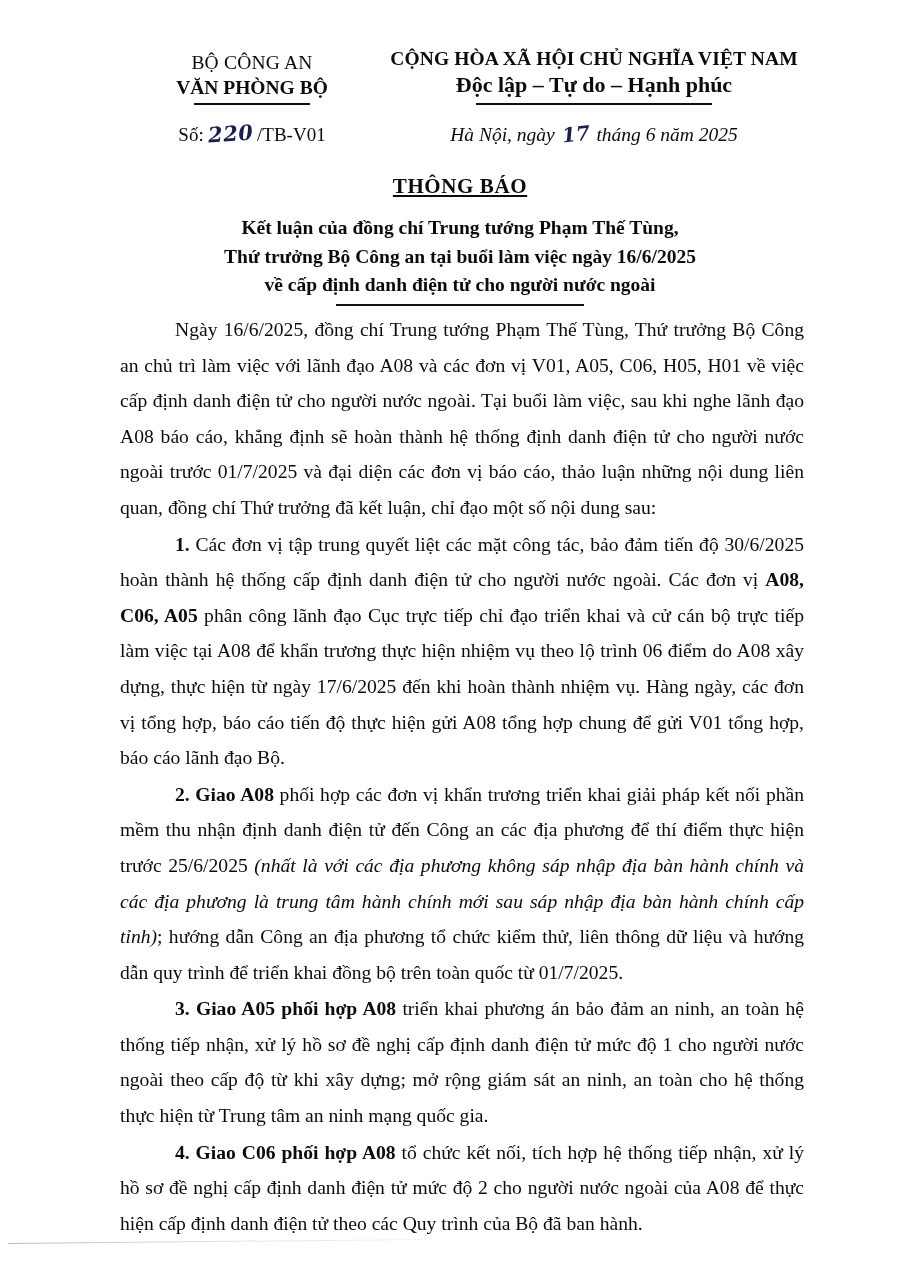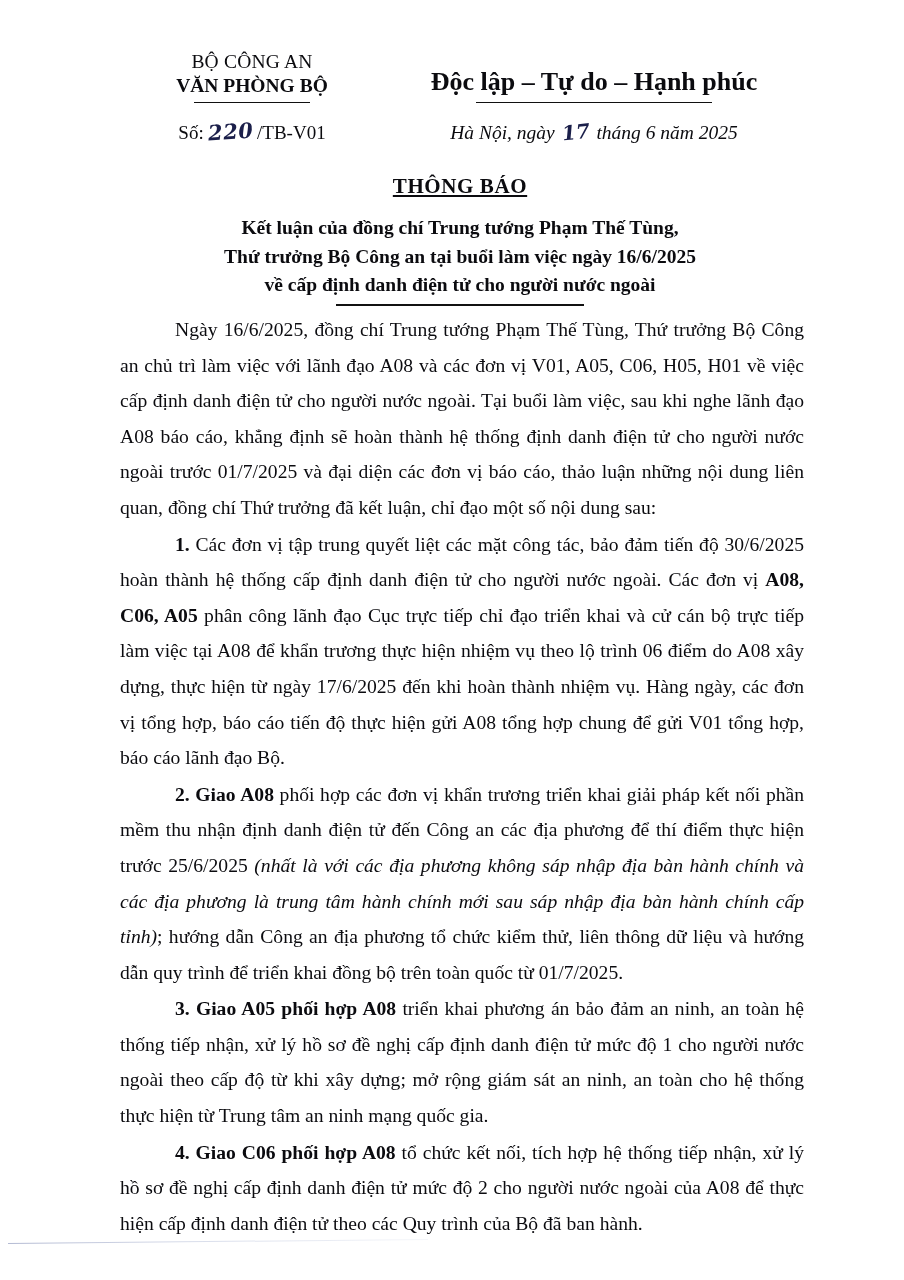--- a/index.html
+++ b/index.html
@@ -74,21 +74,21 @@
   }
 
   .country {
     font-size: 19.5px;
     font-weight: 700;
     letter-spacing: .1px;
     line-height: 1.3;
     white-space: nowrap;
   }
   .motto {
-    font-size: 26px;
+    font-size: 22px;
     font-weight: 700;
     line-height: 1.3;
     display: inline-block;
   }
   .rule-motto {
     width: 236px;
     height: 1.7px;
     background: #111;
     margin: 3px auto 0;
   }
@@ -184,20 +184,21 @@
       <div>
         <span class="org-line2">VĂN PHÒNG BỘ</span>
         <div class="rule-short"></div>
       </div>
       <div class="so-line">
         <span>Số:</span><span class="so-num">220</span><span>/TB-V01</span>
       </div>
     </div>
 
     <div class="hdr-right">
+      <div class="country">CỘNG HÒA XÃ HỘI CHỦ NGHĨA VIỆT NAM</div>
       <div>
         <span class="motto">Độc lập – Tự do – Hạnh phúc</span>
         <div class="rule-motto"></div>
       </div>
       <div class="place-date">
         <span>Hà Nội, ngày</span>
         <span class="date-num">17</span>
         <span>tháng 6 năm 2025</span>
       </div>
     </div>

